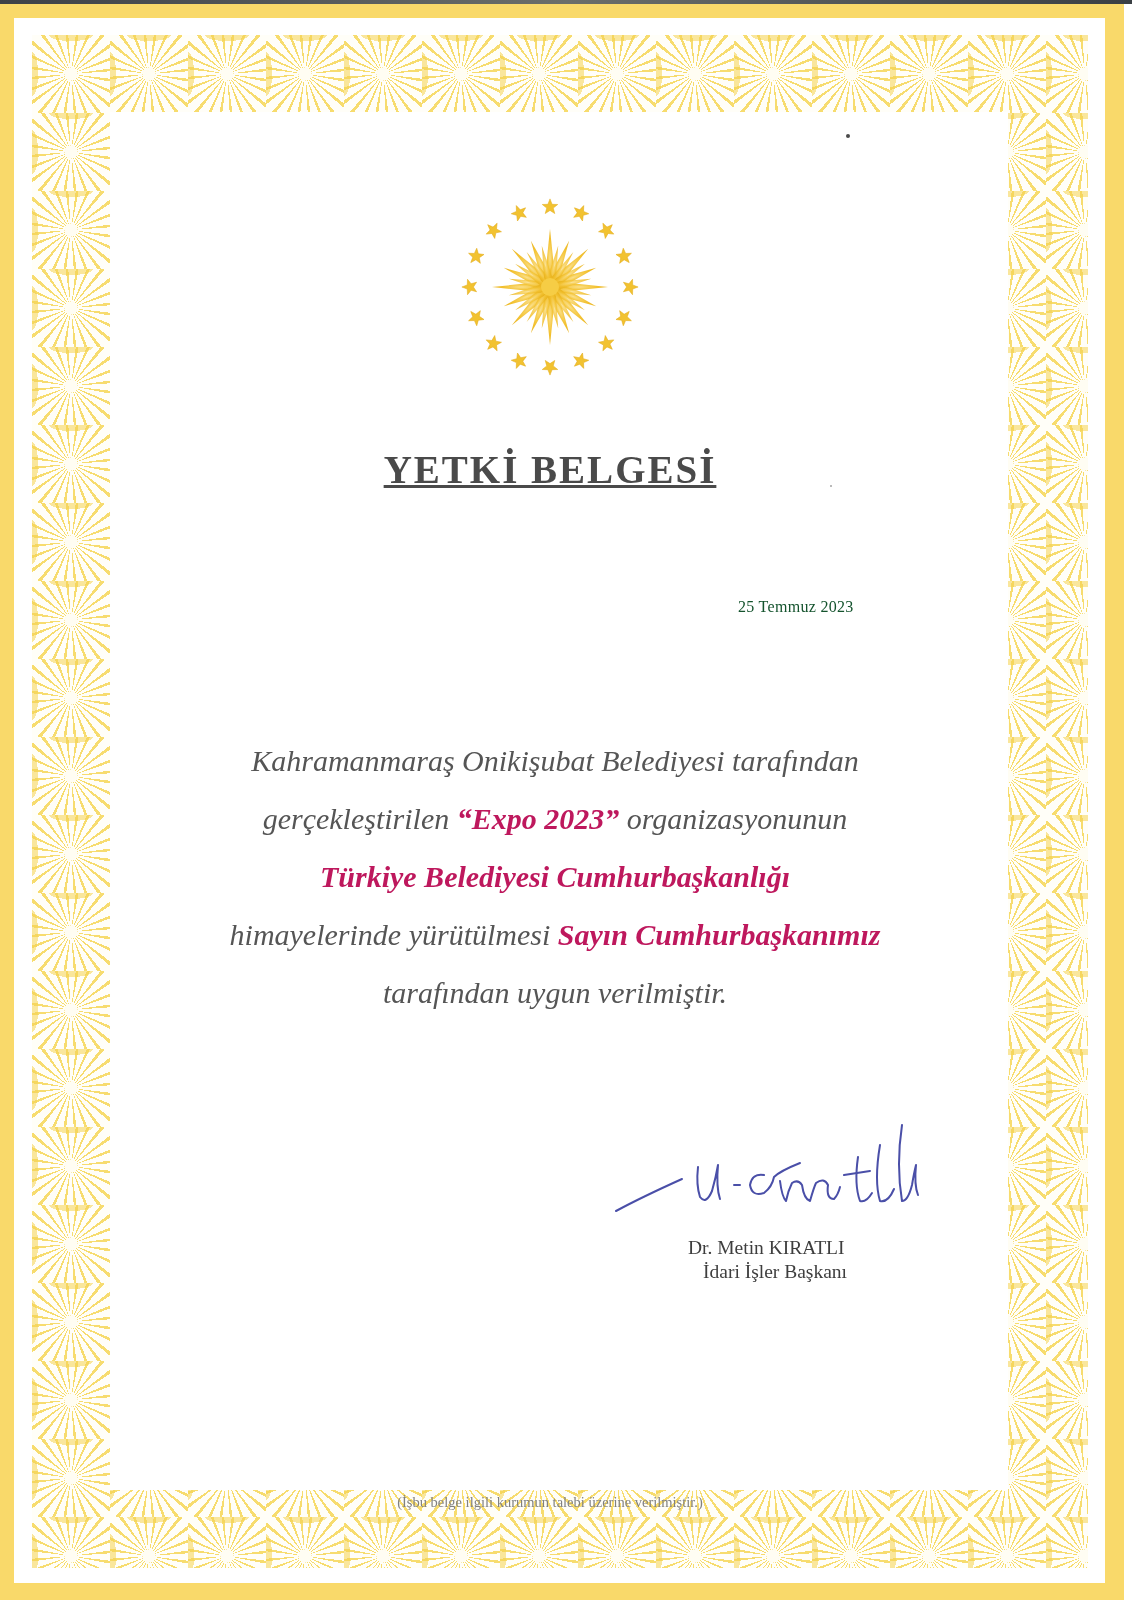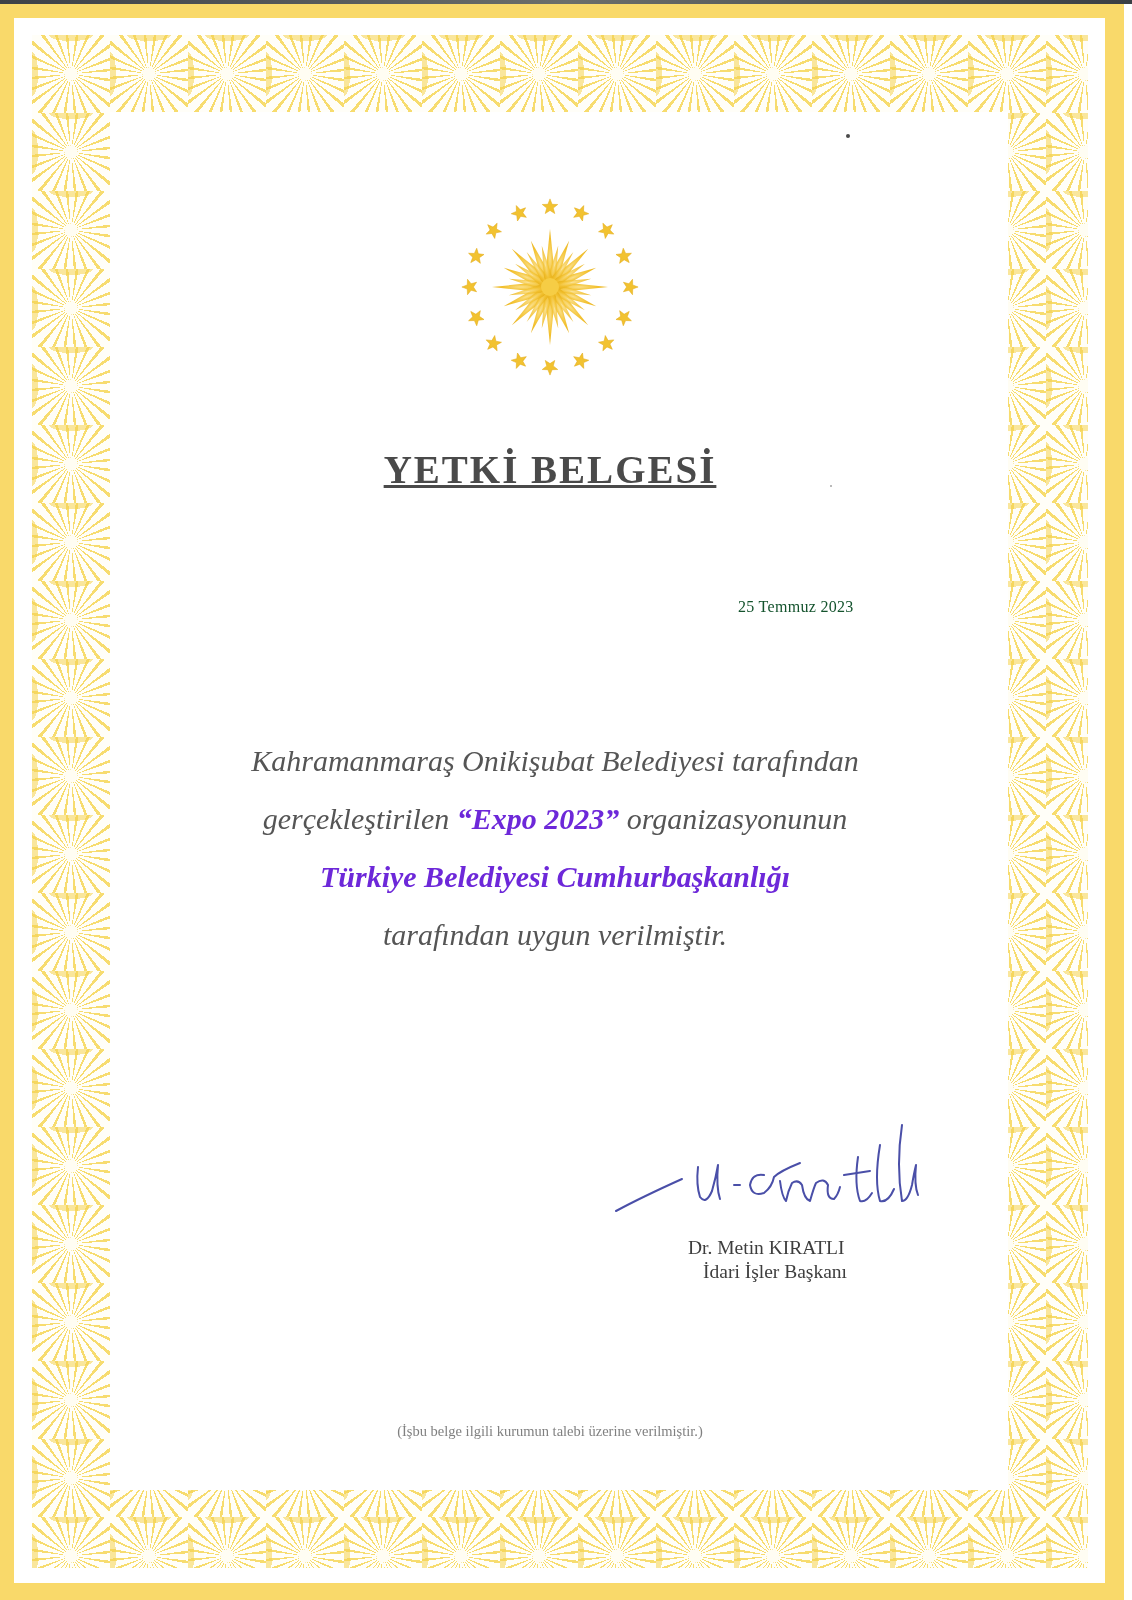--- a/index.html
+++ b/index.html
@@ -52,32 +52,32 @@
   }
   .date {
     position: absolute; left: 738px; top: 598px; font-size: 16px; color: #14532d;
     letter-spacing: 0.3px;
   }
   .body-text {
     position: absolute; left: 150px; width: 810px; top: 732px;
     text-align: center; font-style: italic; color: #555555;
     font-size: 30px; line-height: 58px;
   }
-  .body-text b { font-weight: bold; color: #6d28d9; }
+  .body-text b { font-weight: bold; color: #be185d; }
   .body-line { display: block; white-space: nowrap; }
 
   .signature { position: absolute; left: 612px; top: 1105px; width: 310px; height: 120px; }
   .signer {
     position: absolute; left: 684px; top: 1236px; width: 240px;
     font-size: 19.5px; color: #3e3e3e; line-height: 24px;
   }
   .signer .name { display: block; text-align: left; padding-left: 4px; }
   .signer .role { display: block; text-align: left; padding-left: 4px; margin-left: 15px; }
   .footnote {
-    position: absolute; left: 0; width: 1100px; top: 1423px; text-align: center;
+    position: absolute; left: 0; width: 1100px; top: 1494px; text-align: center;
     font-size: 14.5px; color: #808080;
   }
 </style>
 </head>
 <body>
 
 <div class="scanline"></div>
 <div class="outer-frame"></div>
 <div class="outer-gap"></div>
 <div class="ornament-band"></div>
@@ -170,20 +170,21 @@
 </svg>
 
 <div class="title">YETKİ BELGESİ</div>
 
 <div class="date">25 Temmuz 2023</div>
 
 <div class="body-text">
   <span class="body-line">Kahramanmaraş Onikişubat Belediyesi tarafından</span>
   <span class="body-line"><span>gerçekleştirilen </span><b>“Expo 2023”</b><span> organizasyonunun</span></span>
   <span class="body-line"><b>Türkiye Belediyesi Cumhurbaşkanlığı</b></span>
+  <span class="body-line"><span>himayelerinde yürütülmesi </span><b>Sayın Cumhurbaşkanımız</b></span>
   <span class="body-line">tarafından uygun verilmiştir.</span>
 </div>
 
 <svg class="signature" viewBox="0 0 310 120">
   <g fill="none" stroke="#4a4fa8" stroke-width="2" stroke-linecap="round" stroke-linejoin="round">
     <path d="M4,106 Q30,92 70,74"></path>
     <path d="M86,62 Q84,80 88,92 Q94,100 100,86 Q104,72 106,60 Q104,82 108,94"></path>
     <path d="M122,80 L128,80"></path>
     <path d="M152,70 Q140,68 138,80 Q140,92 152,88 Q160,82 162,72 Q168,66 188,58"></path>
     <path d="M168,76 Q170,92 174,96 Q176,86 180,78 Q186,74 190,80 Q192,94 198,96 Q202,82 204,78 Q212,72 216,80 Q214,94 222,94 Q226,90 228,82"></path>

